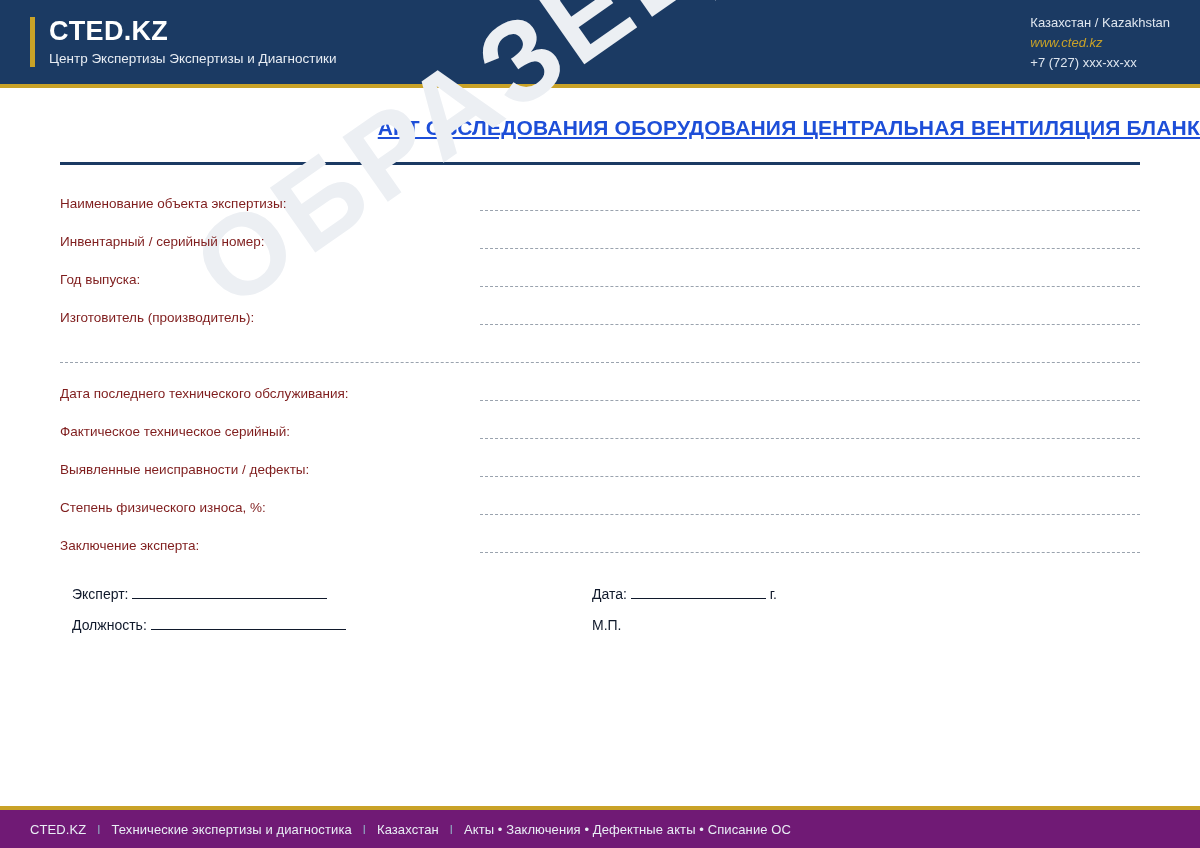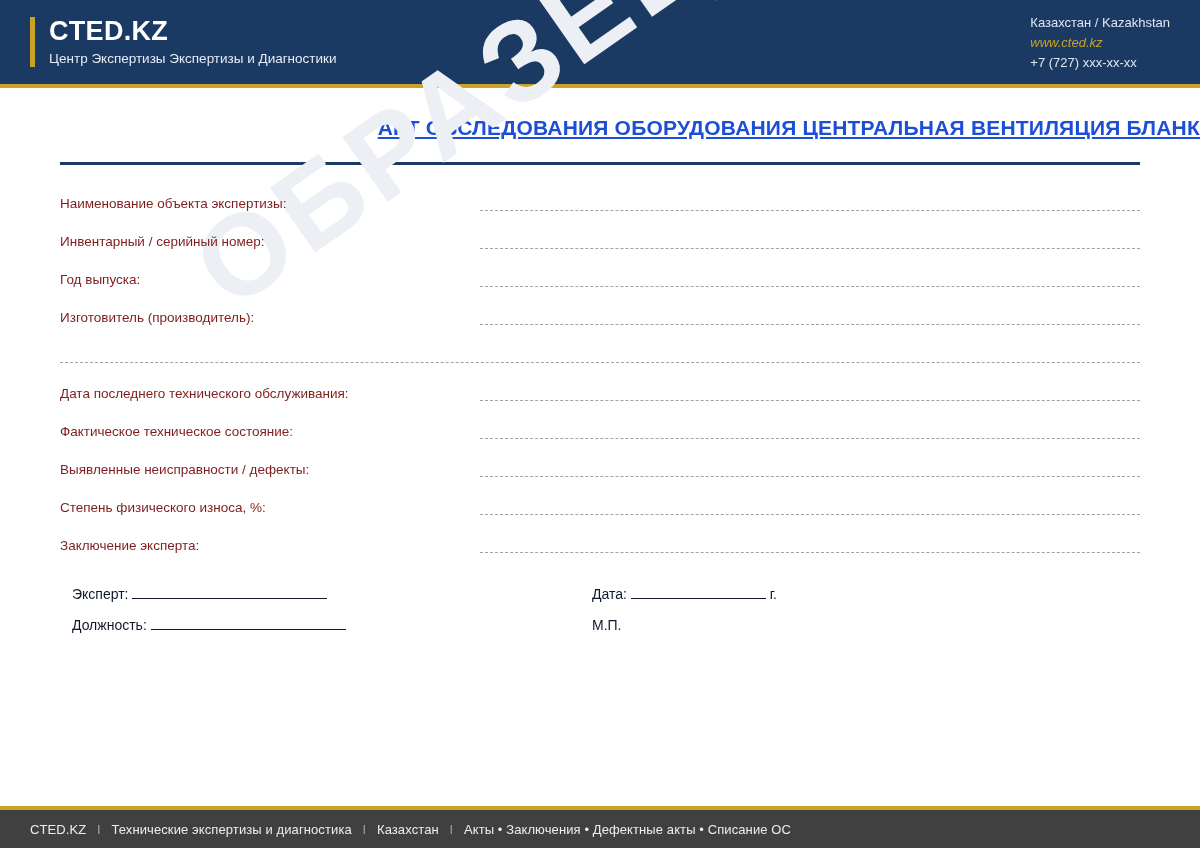--- a/index.html
+++ b/index.html
@@ -159,21 +159,21 @@
   .u-pos { width: 195px; }
   .u-date { width: 135px; }
 
   
   .footer {
     position: absolute;
     left: 0;
     bottom: 0;
     width: 1200px;
     height: 42px;
-    background: #404040;
+    background: #701a75;
     border-top: 4px solid #c9a227;
     box-sizing: border-box;
     display: flex;
     align-items: center;
     padding-left: 30px;
   }
   .footer-text {
     color: #e9eef5;
     font-size: 13px;
     letter-spacing: 0.1px;
@@ -231,21 +231,21 @@
   <div class="frow">
     <div class="fline"></div>
   </div>
 
   <div class="frow">
     <div class="flabel">Дата последнего технического обслуживания:</div>
     <div class="fline"></div>
   </div>
 
   <div class="frow">
-    <div class="flabel">Фактическое техническое состояние:</div>
+    <div class="flabel">Фактическое техническое серийный:</div>
     <div class="fline"></div>
   </div>
 
   <div class="frow">
     <div class="flabel">Выявленные неисправности / дефекты:</div>
     <div class="fline"></div>
   </div>
 
   <div class="frow">
     <div class="flabel">Степень физического износа, %:</div>

